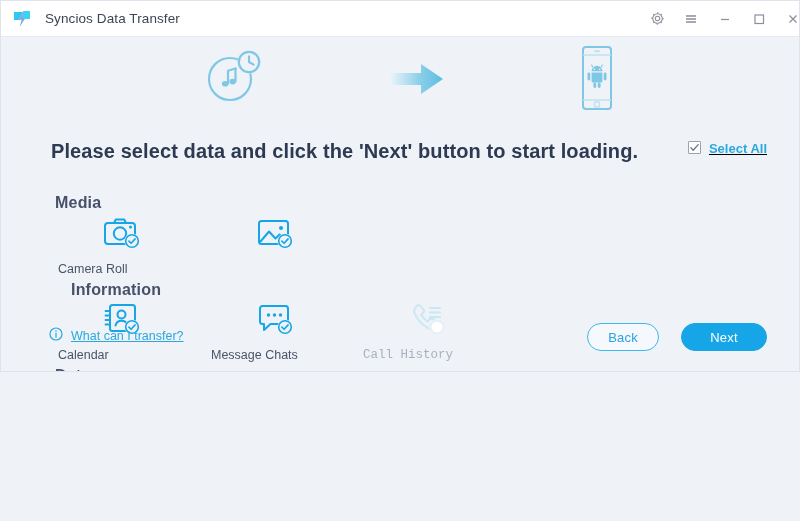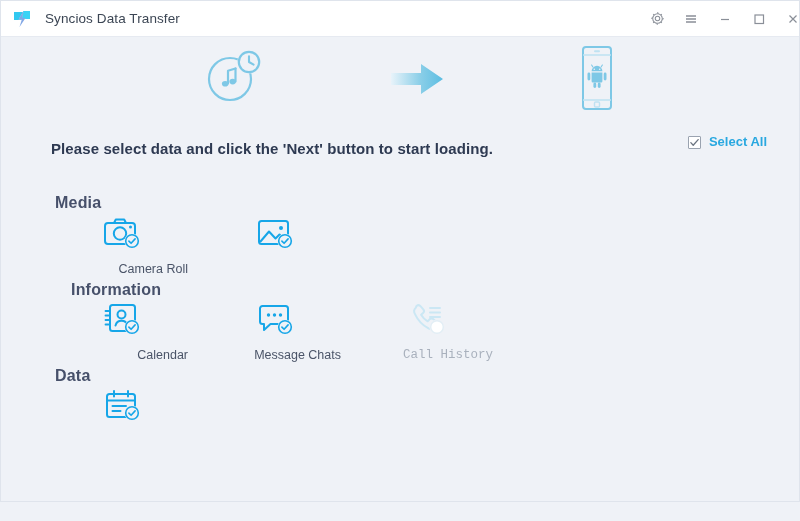--- a/index.html
+++ b/index.html
@@ -7,21 +7,21 @@
   }
   body {
     width: 800px; height: 521px;
     background: #eff2f7;
     font-family: "Liberation Sans", sans-serif;
     overflow: hidden;
     -webkit-font-smoothing: antialiased;
   }
   .app {
     position: relative;
-    width: 800px; height: 502px;
+    width: 800px; height: 372px;
     background: #eff2f7;
     box-sizing: border-box;
     border: 1px solid #dfe4ec;
     overflow: hidden;
   }
 
   
   .titlebar {
     position: absolute; top: 0; left: 0;
     width: 798px; height: 35px;
@@ -66,29 +66,30 @@
   .hero-arrow  { position: absolute; left: 388px; top: 24px; }
   .hero-device { position: absolute; left: 574px; top: 8px; }
 
   
   .instruction-row {
     position: absolute; top: 130px; left: 0;
     width: 798px; height: 42px;
   }
   .instruction {
     position: absolute; left: 50px; top: 9px;
-    font-size: 15px;
+    font-size: 20px;
     font-weight: bold;
     color: #2e3a52;
     letter-spacing: .1px;
   }
   .select-all {
-    position: absolute; right: 32px; top: 3px;
-    display: flex; align-items: flex-end;
+    position: absolute; right: 32px; top: 10px;
+    display: flex; align-items: flex-start;
     cursor: pointer;
+    text-decoration: underline;
   }
   .cb {
     width: 13px; height: 13px;
     border: 1px solid #9aa3b0;
     background: #fff;
     border-radius: 1px;
     display: flex; align-items: center; justify-content: center;
     box-sizing: border-box;
   }
   .cb svg { display:block; }
@@ -108,21 +109,21 @@
     color: #46506a;
     letter-spacing: .2px;
   }
   .sec-media  { top: 193px; }
   .sec-info   { top: 280px; padding-left: 16px; }
   .sec-other  { top: 366px; }
 
   .tile {
     position: absolute;
     width: 130px;
-    text-align: right;
+    text-align: left;
   }
   .tile-icon {
     height: 44px;
     display: flex; align-items: center; justify-content: center;
   }
   .tile-label {
     margin-top: 6px;
     font-size: 12.5px;
     color: #4a5468;
     white-space: nowrap;
@@ -373,14 +374,29 @@
         <path d="M5 13.5 H33" stroke="#16a6e8" stroke-width="2"></path>
         <path d="M12 4 V9.5 M26 4 V9.5" stroke="#16a6e8" stroke-width="2" stroke-linecap="round"></path>
         <path d="M10.5 19 H24 M10.5 24 H18.5" stroke="#16a6e8" stroke-width="2" stroke-linecap="round"></path>
         <circle cx="30" cy="26" r="7.6" fill="#eff2f7"></circle>
         <circle cx="30" cy="26" r="6.3" stroke="#16a6e8" stroke-width="1.6"></circle>
         <path d="M26.9 26.1 L29.1 28.3 L33.1 23.9" stroke="#16a6e8" stroke-width="1.6" stroke-linecap="round" stroke-linejoin="round" fill="none"></path>
       </svg>
     </div>
   </div>
 
+  <div class="footer">
+    <div class="help-link">
+      <span>
+        <svg width="14" height="14" viewBox="0 0 14 14" fill="none" stroke="#29a8e0" stroke-width="1.2">
+          <circle cx="7" cy="7" r="6"></circle>
+          <path d="M7 6 V10.2" stroke-linecap="round"></path>
+          <circle cx="7" cy="3.9" r="0.75" fill="#29a8e0" stroke="none"></circle>
+        </svg>
+      </span>
+      <span class="label">What can I transfer?</span>
+    </div>
+
+    <div class="btn btn-back">Back</div>
+    <div class="btn btn-next">Next</div>
+  </div>
 
 </div>
 
 </body></html>

